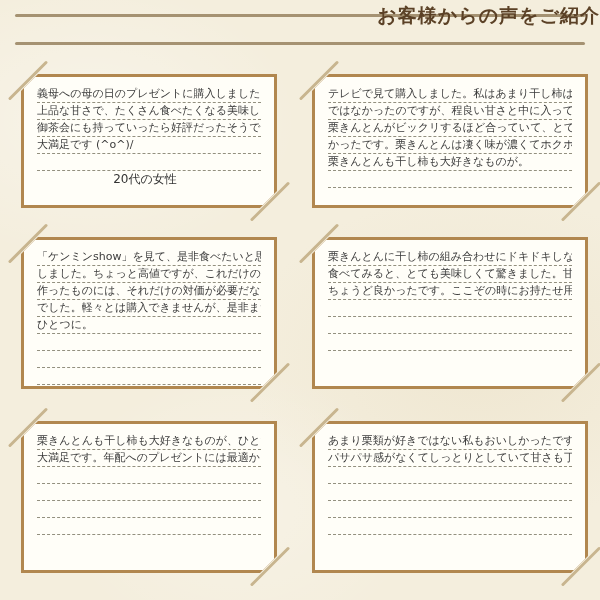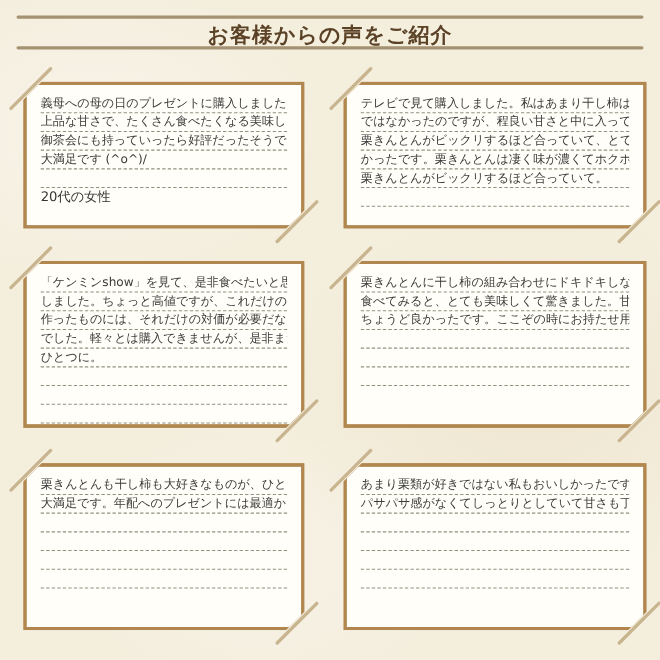--- a/index.html
+++ b/index.html
@@ -20,22 +20,22 @@
     position: absolute;
     left: 15px; right: 15px;
     height: 3px;
     background: #a59272;
     border-radius: 2px;
   }
   .rule-top    { top: 14px; }
   .rule-bottom { top: 42px; }
   .page-title {
     position: absolute;
-    top: 19px; left: 0; right: 0;
-    text-align: center;
+    top: 3px; left: 0; right: 0;
+    text-align: right;
     font-size: 19px;
     font-weight: bold;
     letter-spacing: 1px;
     color: #5b4126;
   }
 
   
   .cards { position: absolute; inset: 0; }
 
   .card { position: absolute; }
@@ -81,21 +81,21 @@
     line-height: 16px;
     font-size: 11px;
     color: #3b3b3b;
     white-space: nowrap;
     overflow: hidden;
     border-bottom: 1px dashed #93907f;
   }
   .line.empty { border-bottom-style: dashed; }
   .line.author {
     border-bottom: none;
-    text-align: left;
+    text-align: center;
     font-size: 12px;
     padding-right: 8px;
     color: #333;
   }
 </style>
 </head>
 <body>
 
 <div class="page">
   <header>
@@ -122,21 +122,21 @@
 
   <article class="card">
     <span class="fold fold-tl"></span>
     <span class="fold fold-br"></span>
     <div class="card-frame">
       <div class="card-paper">
             <div class="line">テレビで見て購入しました。私はあまり干し柿は好き</div>
             <div class="line">ではなかったのですが、程良い甘さと中に入っている</div>
             <div class="line">栗きんとんがビックリするほど合っていて、とても美味し</div>
             <div class="line">かったです。栗きんとんは凄く味が濃くてホクホク</div>
-            <div class="line">栗きんとんがビックリするほど合っていて。</div>
+            <div class="line">栗きんとんも干し柿も大好きなものが。</div>
             <div class="line empty"></div>
           </div>
     </div>
   </article>
 
   <article class="card">
     <span class="fold fold-tl"></span>
     <span class="fold fold-br"></span>
     <div class="card-frame">
       <div class="card-paper">

